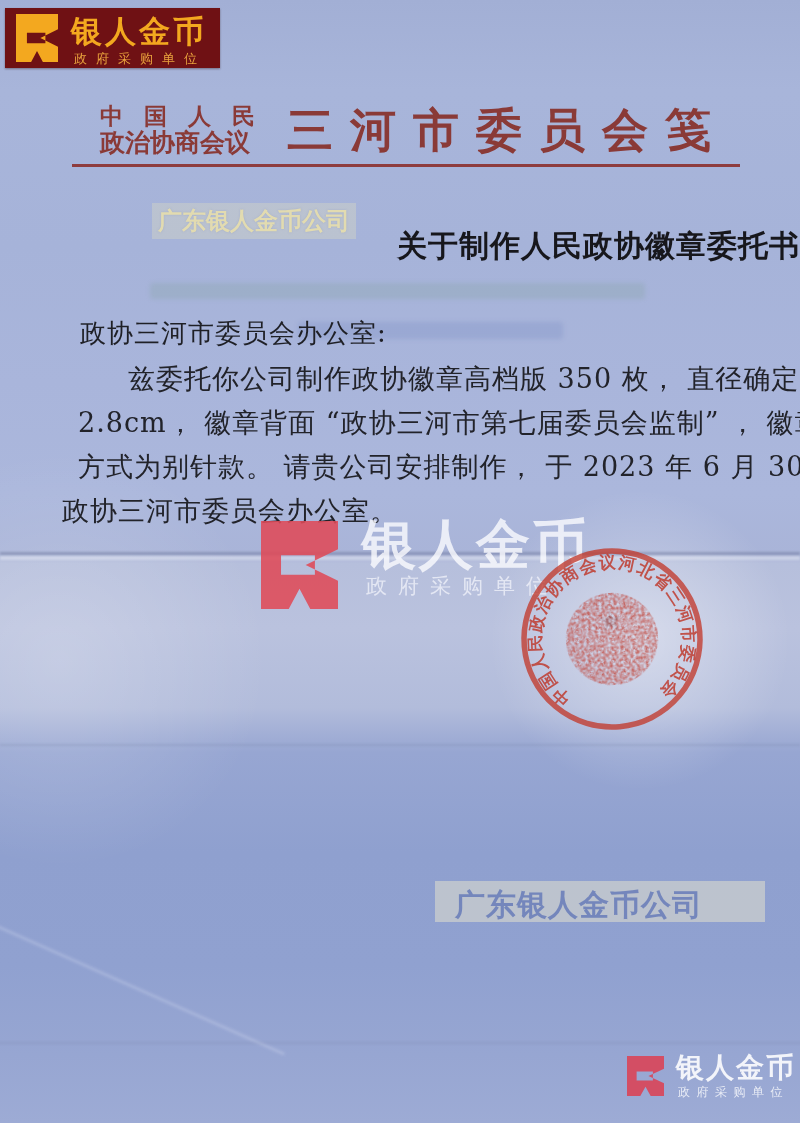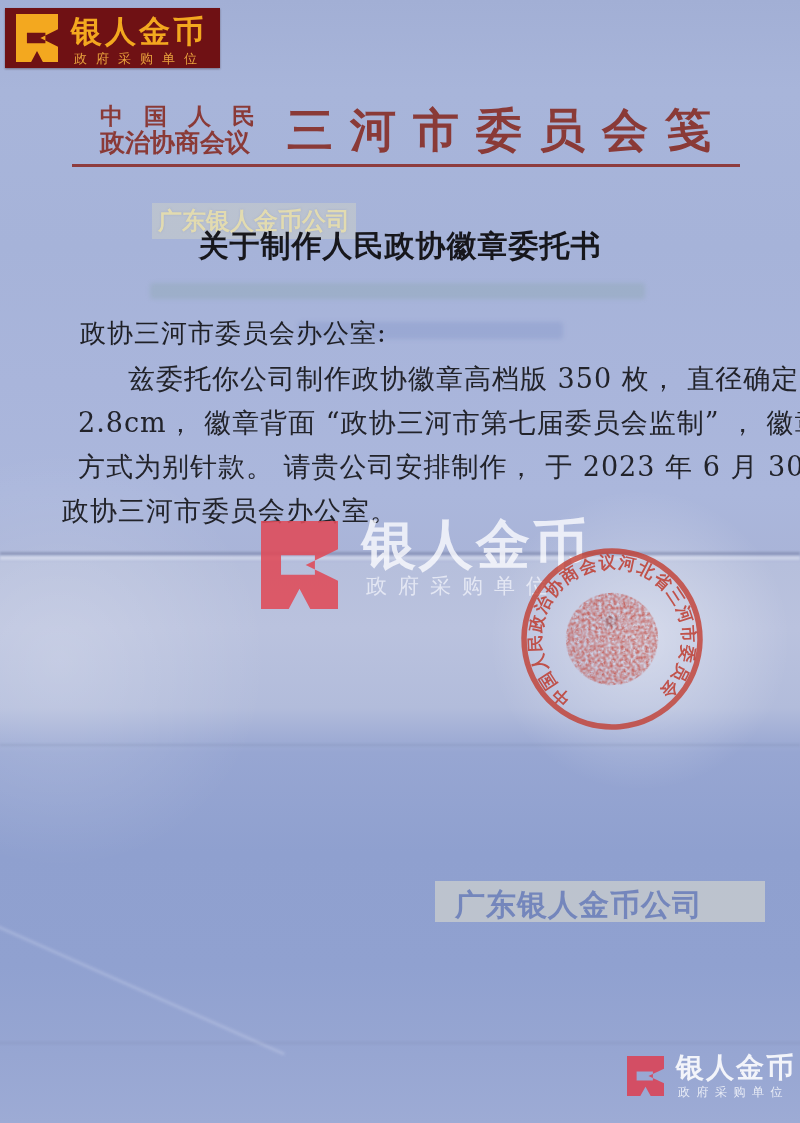--- a/index.html
+++ b/index.html
@@ -33,21 +33,21 @@
   .lh-org{left:100px;top:102px;width:155px;color:#8a3a37;font-weight:bold;}
   .lh-org .l1{font-size:23px;line-height:27px;text-align:justify;text-align-last:justify;}
   .lh-org .l2{font-size:25px;line-height:28px;white-space:nowrap;}
   .lh-name{left:287px;top:100px;font-size:46px;font-weight:bold;color:#8a3a37;letter-spacing:17px;white-space:nowrap;}
   .lh-rule{left:72px;top:164px;width:668px;height:3px;background:#8c3231;opacity:.92;}
   
   .wm-top{left:152px;top:203px;padding:2px 6px;background:rgba(242,233,188,0.28);
     font-family:"DejaVu Sans","Liberation Sans",sans-serif;font-weight:bold;font-size:24px;
     color:rgba(231,222,174,0.92);text-shadow:0 0 2px rgba(140,155,200,0.55);white-space:nowrap;}
   
-  .doc-title{left:0;top:226px;width:800px;text-align:center;font-family:"DejaVu Sans","Liberation Sans",sans-serif;
+  .doc-title{left:0;top:226px;width:800px;text-align:right;font-family:"DejaVu Sans","Liberation Sans",sans-serif;
     font-weight:bold;font-size:30px;letter-spacing:1px;color:#17171c;}
   
   .smudge1{left:150px;top:283px;width:495px;height:16px;background:rgba(105,150,120,0.16);filter:blur(2px);border-radius:3px;}
   .smudge2{left:298px;top:322px;width:265px;height:17px;background:rgba(105,128,188,0.22);filter:blur(2px);border-radius:3px;}
   
   .salutation{left:80px;top:316px;font-size:26px;color:#1f2026;letter-spacing:1px;white-space:nowrap;}
   .bl{font-size:27px;color:#22232a;letter-spacing:1px;white-space:nowrap;}
   .bl1{left:128px;top:361px;}
   .bl2{left:78px;top:405px;}
   .bl3{left:78px;top:449px;}

